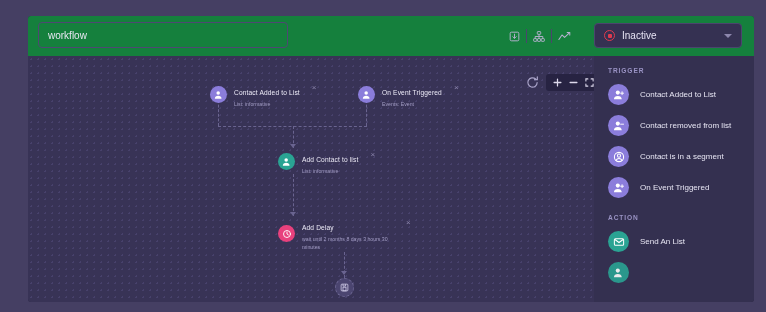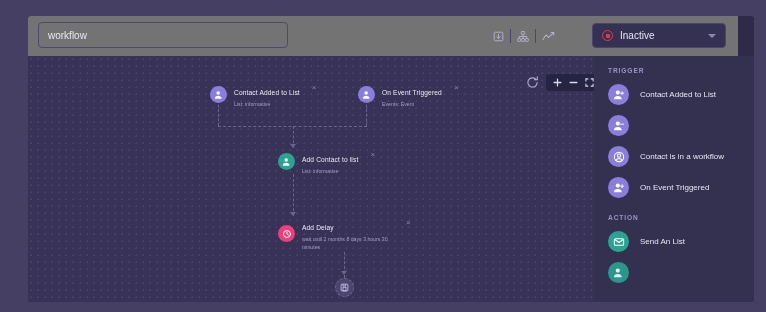--- a/index.html
+++ b/index.html
@@ -14,22 +14,22 @@
   .app-window {
     position: absolute;
     left: 28px; top: 16px; right: 12px; bottom: 10px;
     background: #2e2a47;
     border-radius: 3px;
     overflow: hidden;
   }
 
   
   .header {
-    position: absolute; left: 0; top: 0; right: 16px; height: 40px;
-    background: #737373;
+    position: absolute; left: 0; top: 0; right: 0; height: 40px;
+    background: #15803d;
     display: flex; align-items: center;
   }
   .name-input {
     position: absolute; left: 10px; top: 6px;
     width: 250px; height: 26px;
     background: transparent;
     border: 1px solid #4e4873;
     border-radius: 4px;
     color: #e8e6f2;
     font-size: 10px;
@@ -43,21 +43,21 @@
   }
   .hdr-ico {
     width: 24px; height: 20px;
     display: flex; align-items: center; justify-content: center;
     cursor: pointer;
   }
   .hdr-div { width: 1px; height: 14px; background: #4b456e; }
 
   .status-wrap {
     position: absolute; right: 12px; top: 7px;
-    width: 134px; height: 25px;
+    width: 148px; height: 25px;
     background: #353152;
     border: 1px solid #4b456e;
     border-radius: 4px;
     display: flex; align-items: center;
     padding: 0 9px;
     cursor: pointer;
   }
   .status-dot-ico {
     width: 11px; height: 11px; border-radius: 50%;
     border: 1.6px solid #e03a4e;
@@ -324,31 +324,32 @@
       </div>
 
       <div class="sb-item">
         <span class="sb-ico ico-purple">
           <svg width="12" height="12" viewBox="0 0 14 14" fill="#fff">
               <circle cx="5.6" cy="4.2" r="2.4"></circle>
               <path d="M1 12c0-2.5 2-3.9 4.6-3.9S10.2 9.5 10.2 12z"></path>
               <path d="M8.9 4.9h3.4" stroke="#fff" stroke-width="1.1" stroke-linecap="round"></path>
             </svg>
         </span>
+        <span class="sb-label">Contact removed from list</span>
       </div>
 
       <div class="sb-item">
         <span class="sb-ico ico-purple">
           <svg width="12" height="12" viewBox="0 0 14 14" fill="none" stroke="#fff" stroke-width="1.2">
               <circle cx="7" cy="7" r="5.4"></circle>
               <circle cx="7" cy="5.4" r="1.8"></circle>
               <path d="M3.4 11.6c.6-2 1.9-2.9 3.6-2.9s3 .9 3.6 2.9"></path>
             </svg>
         </span>
-        <span class="sb-label">Contact is in a workflow</span>
+        <span class="sb-label">Contact is in a segment</span>
       </div>
 
       <div class="sb-item">
         <span class="sb-ico ico-purple">
           <svg width="12" height="12" viewBox="0 0 14 14" fill="#fff">
               <circle cx="5.6" cy="4.2" r="2.4"></circle>
               <path d="M1 12c0-2.5 2-3.9 4.6-3.9S10.2 9.5 10.2 12z"></path>
               <path d="M10.6 3.2v3.4M8.9 4.9h3.4" stroke="#fff" stroke-width="1.1" stroke-linecap="round"></path>
             </svg>
         </span>

